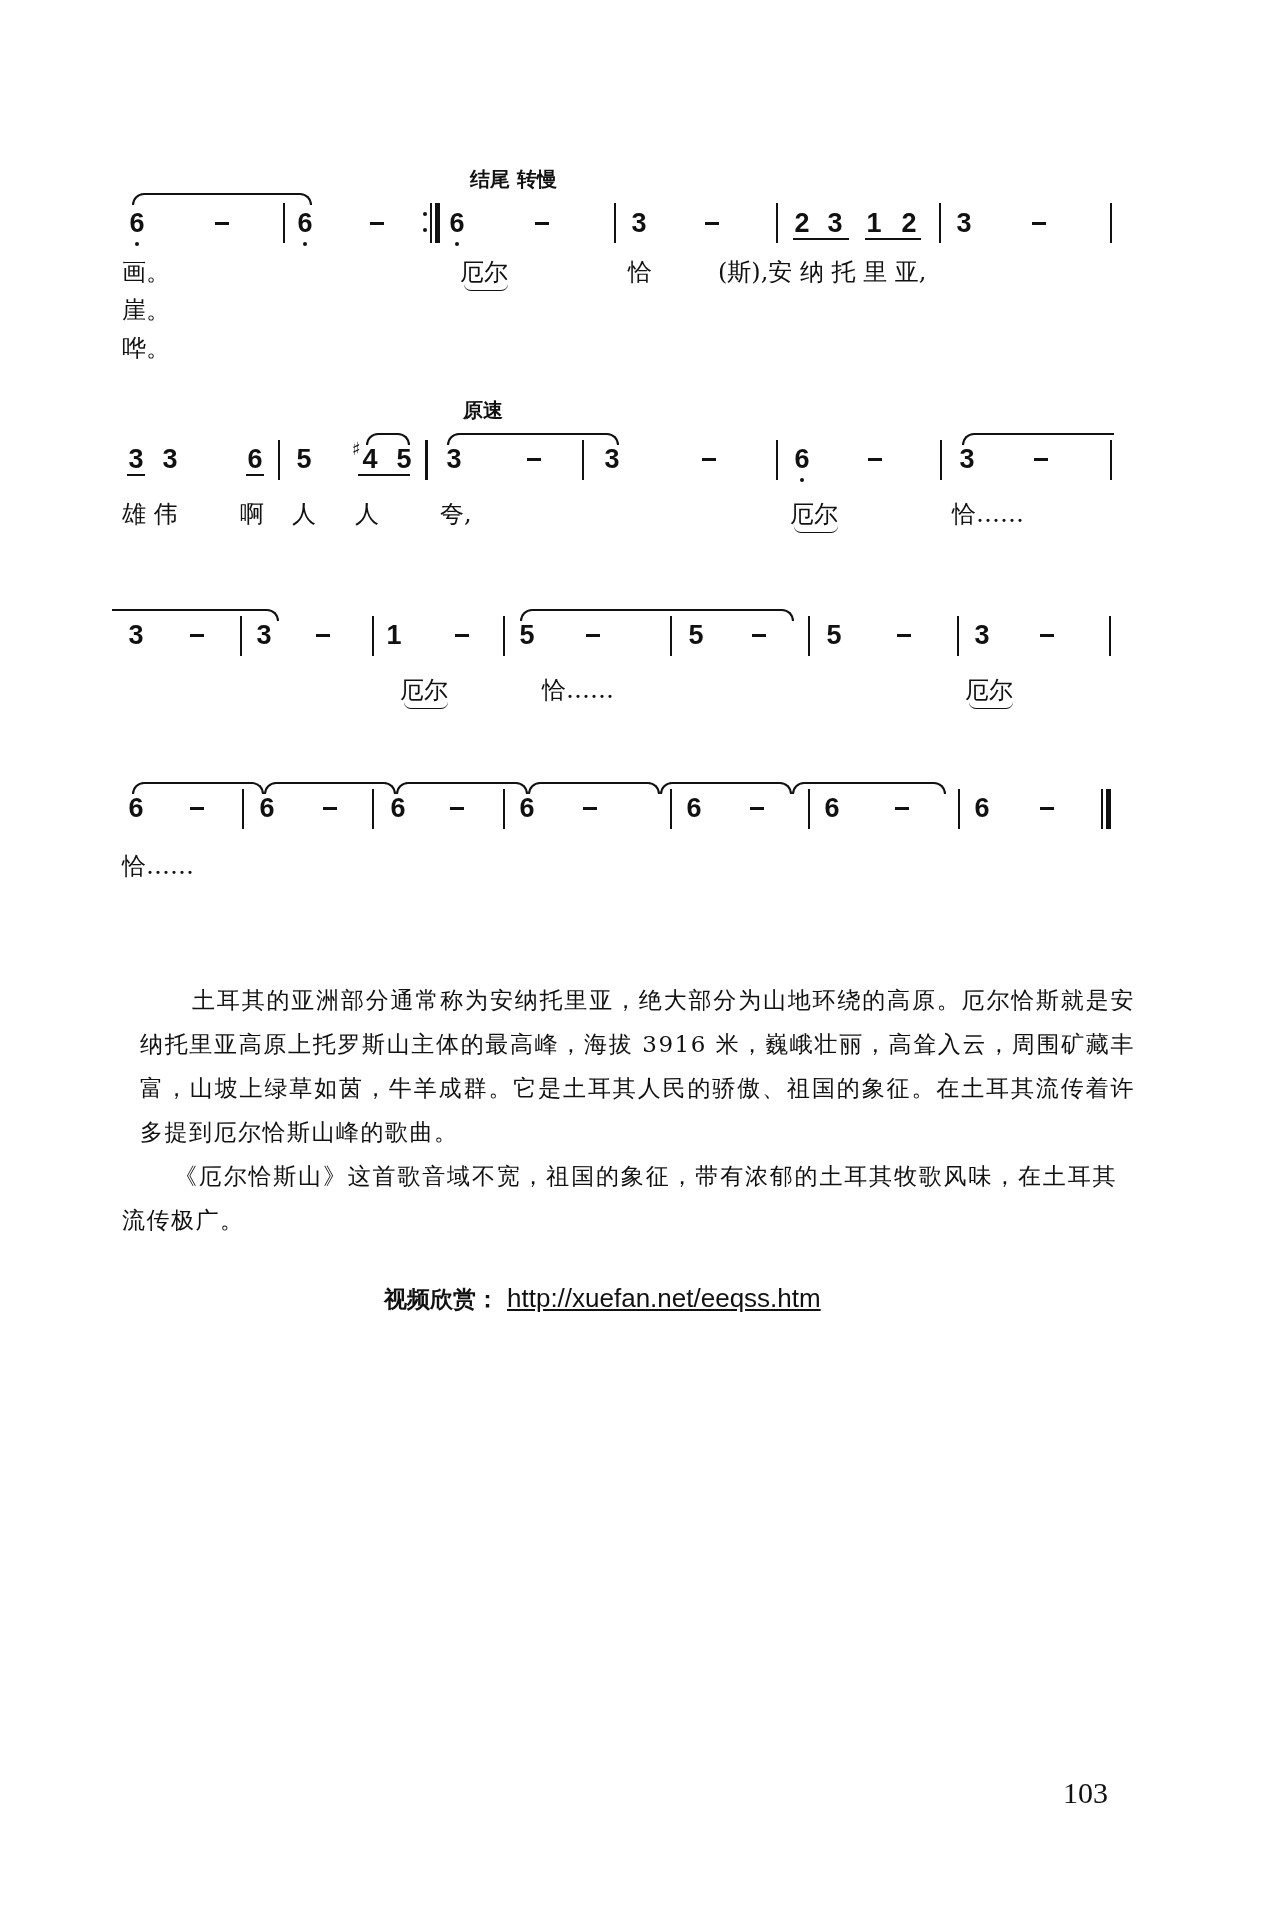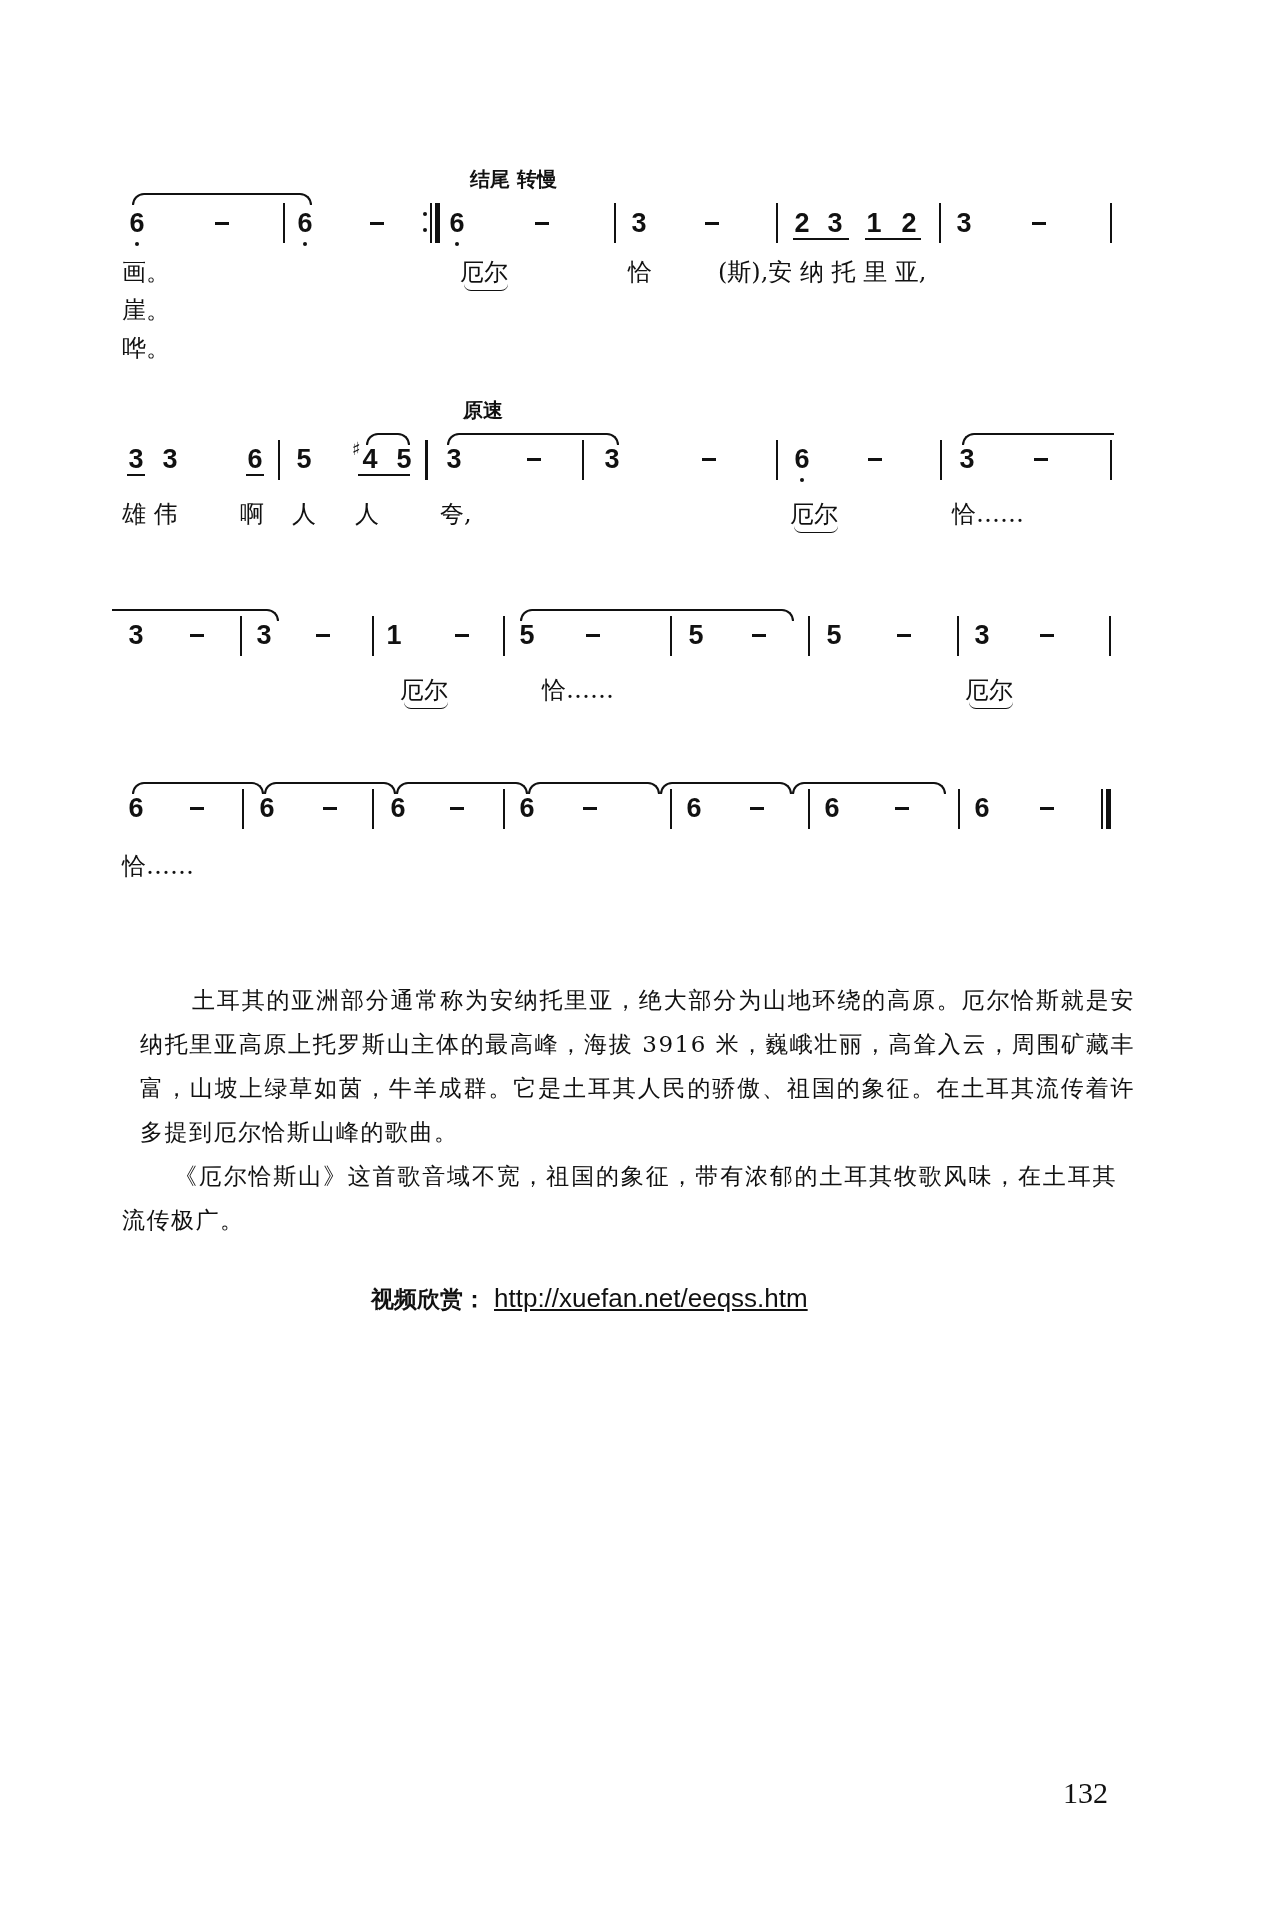--- a/index.html
+++ b/index.html
@@ -161,18 +161,18 @@
   <div class="dash" style="left:1040px;top:807px;"></div>
   <div class="bar" style="left:1101px;top:789px;"></div>
   <div class="bar thick" style="left:1106px;top:789px;"></div>
 
   <div class="lyric" style="left:122px;top:852px;">恰……</div>
 </div>
 
 <div class="para" style="top:978px;text-indent:52px;margin-left:18px;">土耳其的亚洲部分通常称为安纳托里亚，绝大部分为山地环绕的高原。厄尔恰斯就是安纳托里亚高原上托罗斯山主体的最高峰，海拔 3916 米，巍峨壮丽，高耸入云，周围矿藏丰富，山坡上绿草如茵，牛羊成群。它是土耳其人民的骄傲、祖国的象征。在土耳其流传着许多提到厄尔恰斯山峰的歌曲。</div>
 <div class="para" style="top:1154px;text-indent:52px;">《厄尔恰斯山》这首歌音域不宽，祖国的象征，带有浓郁的土耳其牧歌风味，在土耳其流传极广。</div>
 
-<div class="abs" style="left:371px;top:1283px;font-size:23px;font-weight:bold;white-space:nowrap;">
+<div class="abs" style="left:384px;top:1283px;font-size:23px;font-weight:bold;white-space:nowrap;">
   <span>视频欣赏：</span>
   <span class="link">http://xuefan.net/eeqss.htm</span>
 </div>
 
-<div class="abs" style="left:1063px;top:1776px;font-family:'Liberation Serif',serif;font-size:30px;">132</div>
+<div class="abs" style="left:1063px;top:1776px;font-family:'Liberation Serif',serif;font-size:30px;">103</div>
 
 </body></html>

